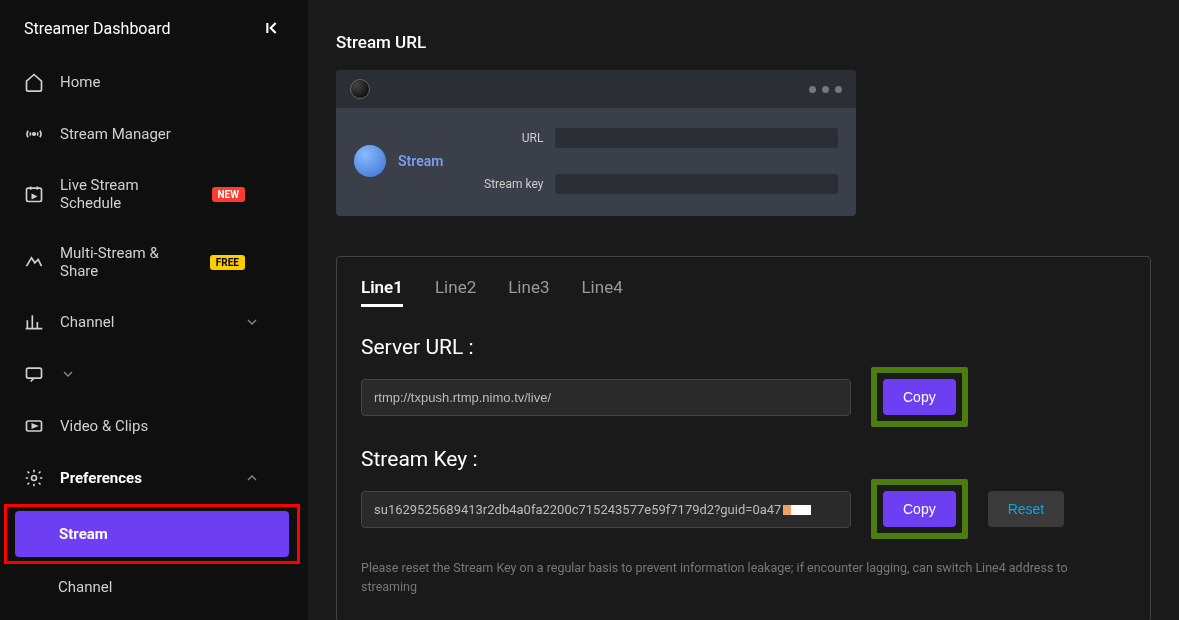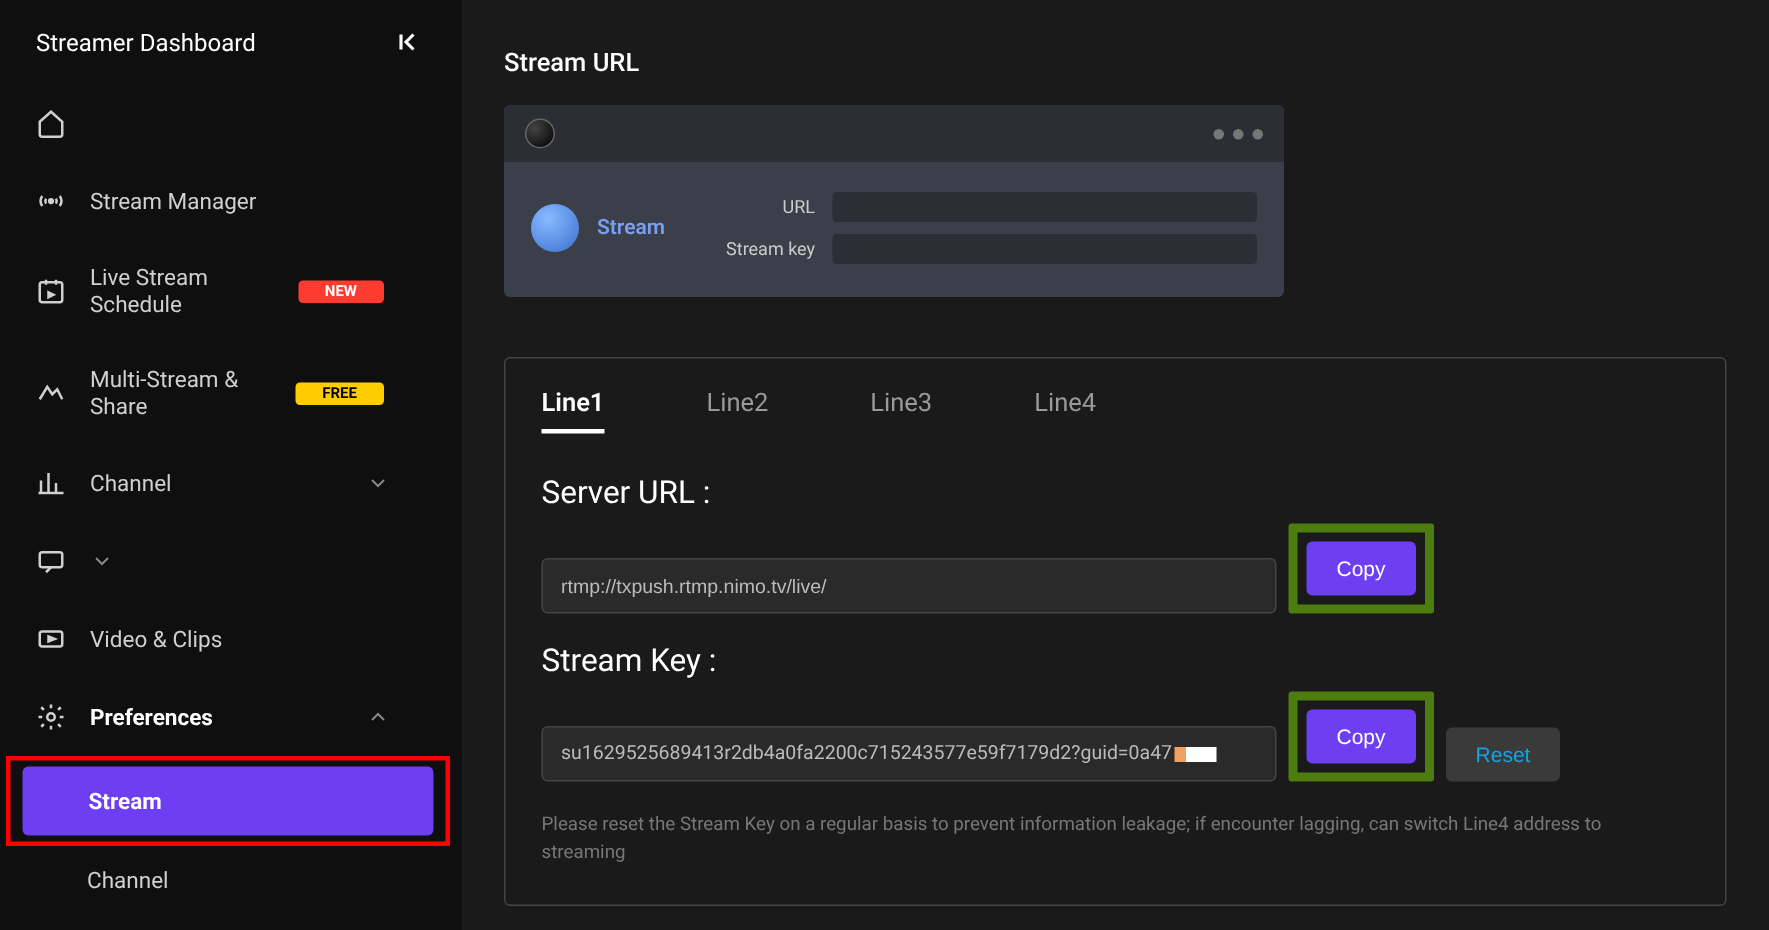--- a/index.html
+++ b/index.html
@@ -50,23 +50,23 @@
   align-items: center;
   justify-content: center;
 }
 .nav-label {
   font-size: 15px;
   flex: 1;
 }
 .badge {
   font-size: 10px;
   font-weight: 700;
-  padding: 2px 18px;
+  padding: 2px 6px;
   border-radius: 3px;
-  margin-right: 28px;
+  margin-right: 39px;
 }
 .badge-new { background: #ff3b30; color: #fff; }
 .badge-free { background: #ffcc00; color: #000; }
 .chevron {
   width: 16px;
   height: 16px;
   margin-right: 24px;
   color: #888;
 }
 .nav-item.expanded .nav-label { font-weight: 700; color: #fff; }
@@ -143,32 +143,32 @@
   align-items: center;
 }
 .obs-left { display: flex; align-items: center; gap: 12px; }
 .obs-globe {
   width: 32px;
   height: 32px;
   border-radius: 50%;
   background: radial-gradient(circle at 35% 30%, #88bbff, #3a6fd0);
 }
 .obs-stream-label { color: #7a9fef; font-weight: 600; font-size: 14px; }
-.obs-fields { display: flex; flex-direction: column; gap: 8px; flex:1; }
+.obs-fields { display: flex; flex-direction: column; gap: 26px; flex:1; }
 .obs-field { display: flex; align-items: center; gap: 12px; }
 .obs-field-label { width: 76px; text-align: right; font-size: 12px; color: #ccc; }
 .obs-field-input { flex:1; height: 20px; background: #2b2e35; border-radius: 3px; }
 .line-panel {
   border: 1px solid #444;
   border-radius: 4px;
   padding: 20px 24px 24px 24px;
 }
 .tabs {
   display: flex;
-  gap: 68px;
+  gap: 32px;
   border-bottom: none;
   margin-bottom: 28px;
 }
 .tab {
   font-size: 17px;
   color: #999;
   padding-bottom: 10px;
   cursor: pointer;
   position: relative;
 }
@@ -185,23 +185,23 @@
   height: 3px;
   background: #fff;
 }
 .field-label {
   font-size: 21px;
   color: #fff;
   margin-bottom: 8px;
 }
 .field-row {
   display: flex;
-  gap: 8px;
+  gap: 20px;
   margin-bottom: 20px;
-  align-items: flex-end;
+  align-items: center;
 }
 .text-input {
   flex: 1;
   max-width: 490px;
   background: #2a2a2a;
   border: 1px solid #444;
   border-radius: 4px;
   padding: 10px 12px;
   color: #bbb;
   font-size: 13px;
@@ -256,20 +256,21 @@
         </svg>
     </div>
   </div>
 
   <div class="nav-item">
     <span class="nav-icon">
       <svg viewBox="0 0 24 24" fill="none" stroke="currentColor" stroke-width="2">
           <path d="M3 11l9-8 9 8v10a2 2 0 01-2 2H5a2 2 0 01-2-2z"></path>
         </svg>
     </span>
+    <span class="nav-label">Home</span>
   </div>
 
   <div class="nav-item">
     <span class="nav-icon">
       <svg viewBox="0 0 24 24" fill="none" stroke="currentColor" stroke-width="2">
           <path d="M5 8a7 7 0 000 8M19 8a7 7 0 010 8M8 10a4 4 0 000 4M16 10a4 4 0 010 4"></path>
           <circle cx="12" cy="12" r="1.5" fill="currentColor"></circle>
         </svg>
     </span>
     <span class="nav-label">Stream Manager</span>

